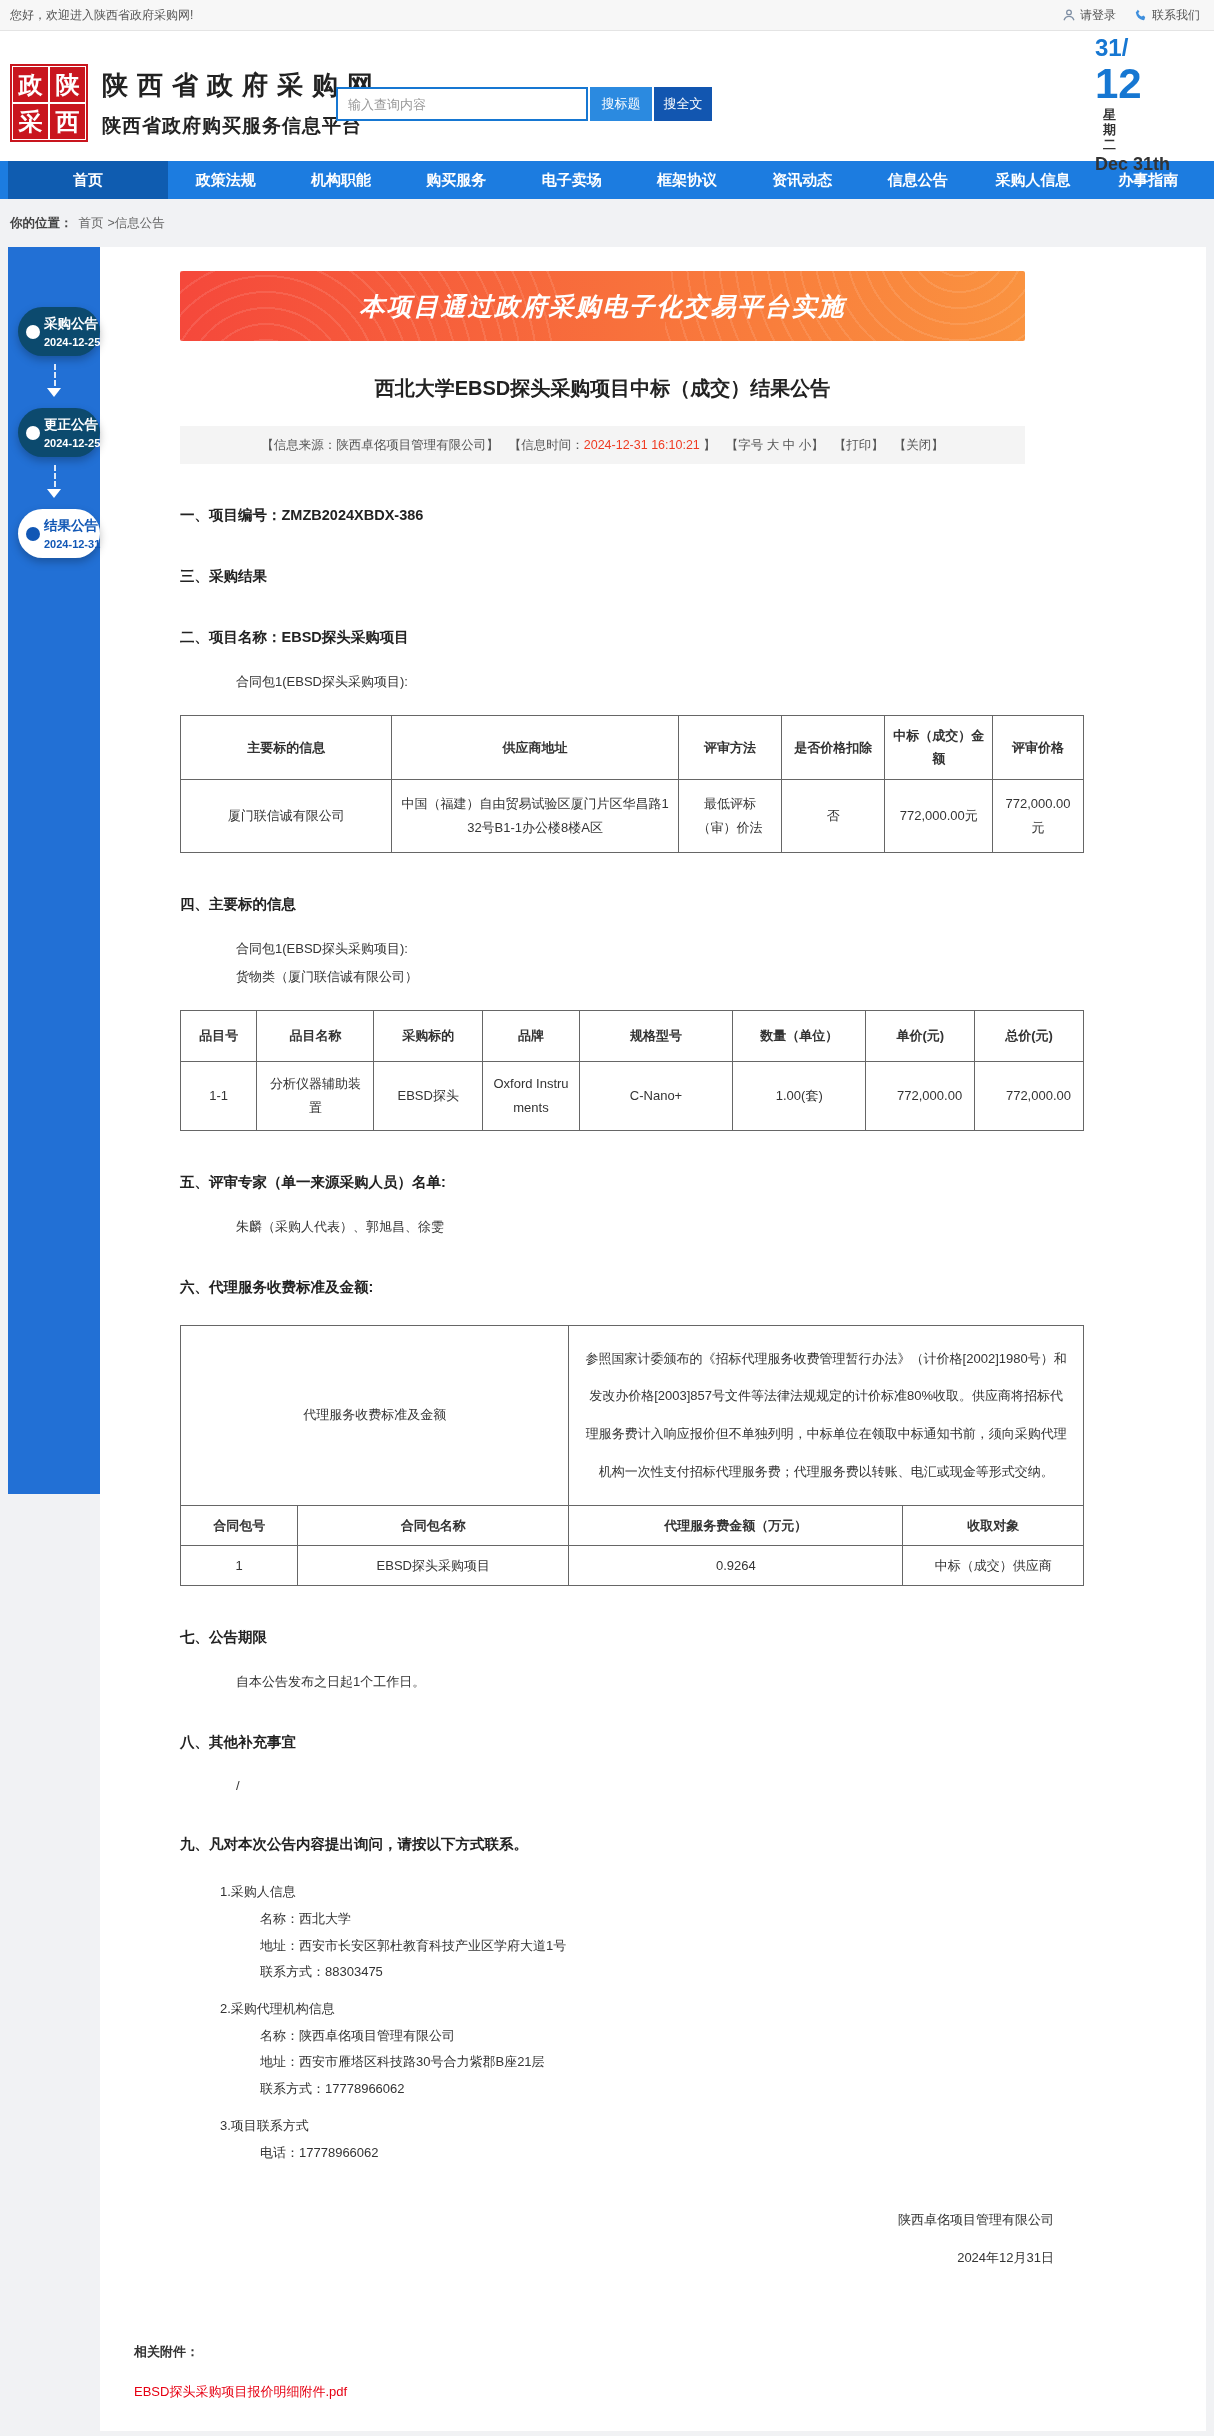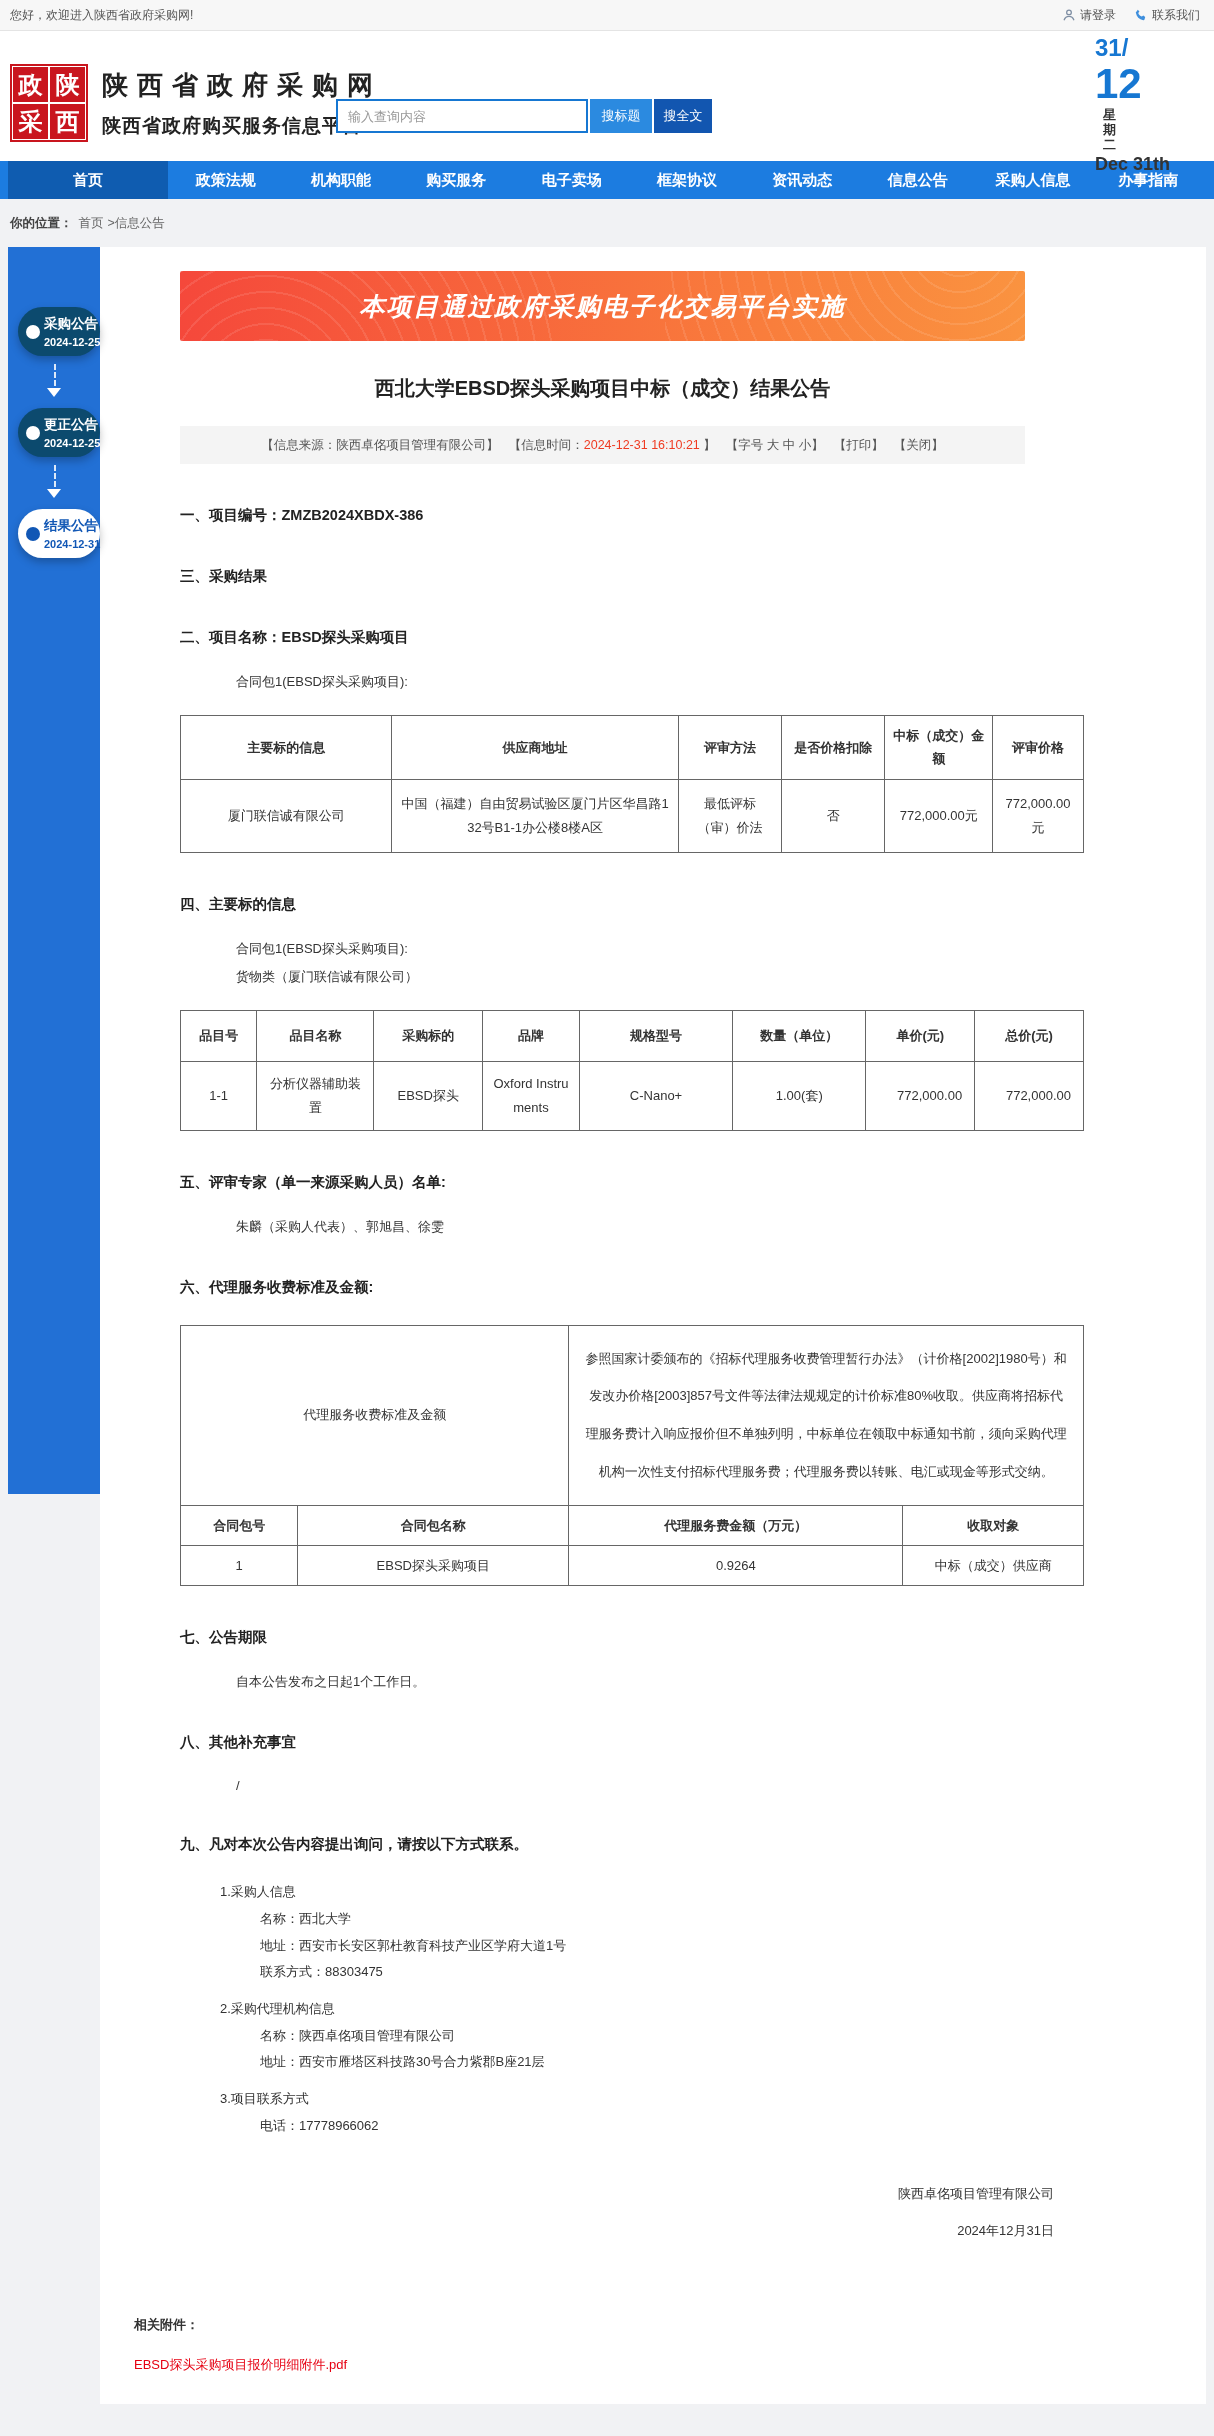--- a/index.html
+++ b/index.html
@@ -11,21 +11,21 @@
   .topbar-right .lnk{display:flex;align-items:center;gap:4px;color:#555;}
   .icn{display:inline-flex;vertical-align:middle;}
   .icn svg{display:block;}
   
   .header{height:130px;background:#fff;display:flex;align-items:center;padding:0 18px 0 10px;position:relative;}
   .logo{width:74px;height:74px;background:#c9151e;display:grid;grid-template-columns:1fr 1fr;grid-template-rows:1fr 1fr;border:2px solid #c9151e;margin-top:14px;}
   .logo span{display:flex;align-items:center;justify-content:center;color:#fff;font-weight:bold;font-size:24px;border:1.5px solid #fff;font-family:"Liberation Serif","DejaVu Serif",serif;}
   .brand{margin-left:14px;margin-top:14px;}
   .brand-title{font-size:26px;font-weight:bold;color:#222;letter-spacing:9px;}
   .brand-sub{font-size:19px;font-weight:bold;color:#222;margin-top:10px;letter-spacing:1px;}
-  .search{position:absolute;left:320px;top:68px;display:flex;padding-left:16px;}
+  .search{position:absolute;left:320px;top:56px;display:flex;padding-left:16px;}
   .search input{width:228px;height:30px;border:2px solid #1677d2;padding:0 10px;font-size:13px;color:#333;outline:none;}
   .search input::placeholder{color:#999;}
   .btn-search1{width:62px;height:34px;border:none;background:#2b8ae0;color:#fff;font-size:13px;margin-left:2px;cursor:pointer;}
   .btn-search2{width:58px;height:34px;border:none;background:#1256b0;color:#fff;font-size:13px;margin-left:2px;cursor:pointer;}
   .datebox{margin-left:auto;margin-top:6px;text-align:center;}
   .date-line{display:flex;align-items:flex-start;justify-content:flex-end;flex-direction:column;}
   .date-dm{color:#1677d2;font-weight:bold;font-size:24px;line-height:30px;margin-top:10px;}
   .date-big{color:#1677d2;font-weight:bold;font-size:42px;line-height:42px;}
   .date-week{margin-left:8px;display:flex;flex-direction:column;align-items:center;font-size:13px;font-weight:bold;color:#333;line-height:15px;margin-top:2px;}
   .date-en{font-size:18px;font-weight:bold;color:#333;margin-top:2px;text-align:right;padding-right:26px;}
@@ -308,20 +308,21 @@
 
     <div class="sec">九、凡对本次公告内容提出询问，请按以下方式联系。</div>
     <div class="contacts">
         <div class="lv1">1.采购人信息</div>
         <div class="lv2">名称：西北大学</div>
         <div class="lv2">地址：西安市长安区郭杜教育科技产业区学府大道1号</div>
         <div class="lv2">联系方式：88303475</div>
         <div class="lv1">2.采购代理机构信息</div>
         <div class="lv2">名称：陕西卓佲项目管理有限公司</div>
         <div class="lv2">地址：西安市雁塔区科技路30号合力紫郡B座21层</div>
+        <div class="lv2">联系方式：17778966062</div>
         <div class="lv1">3.项目联系方式</div>
         <div class="lv2">电话：17778966062</div>
       </div>
 
     <div class="signature">
       <div>陕西卓佲项目管理有限公司</div>
       <div>2024年12月31日</div>
     </div>
 
     <div class="attach">

